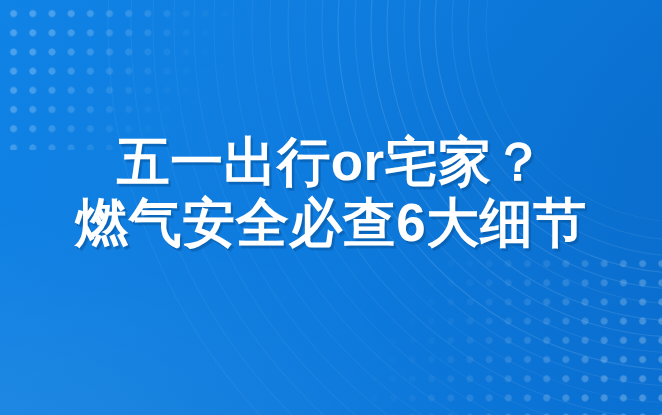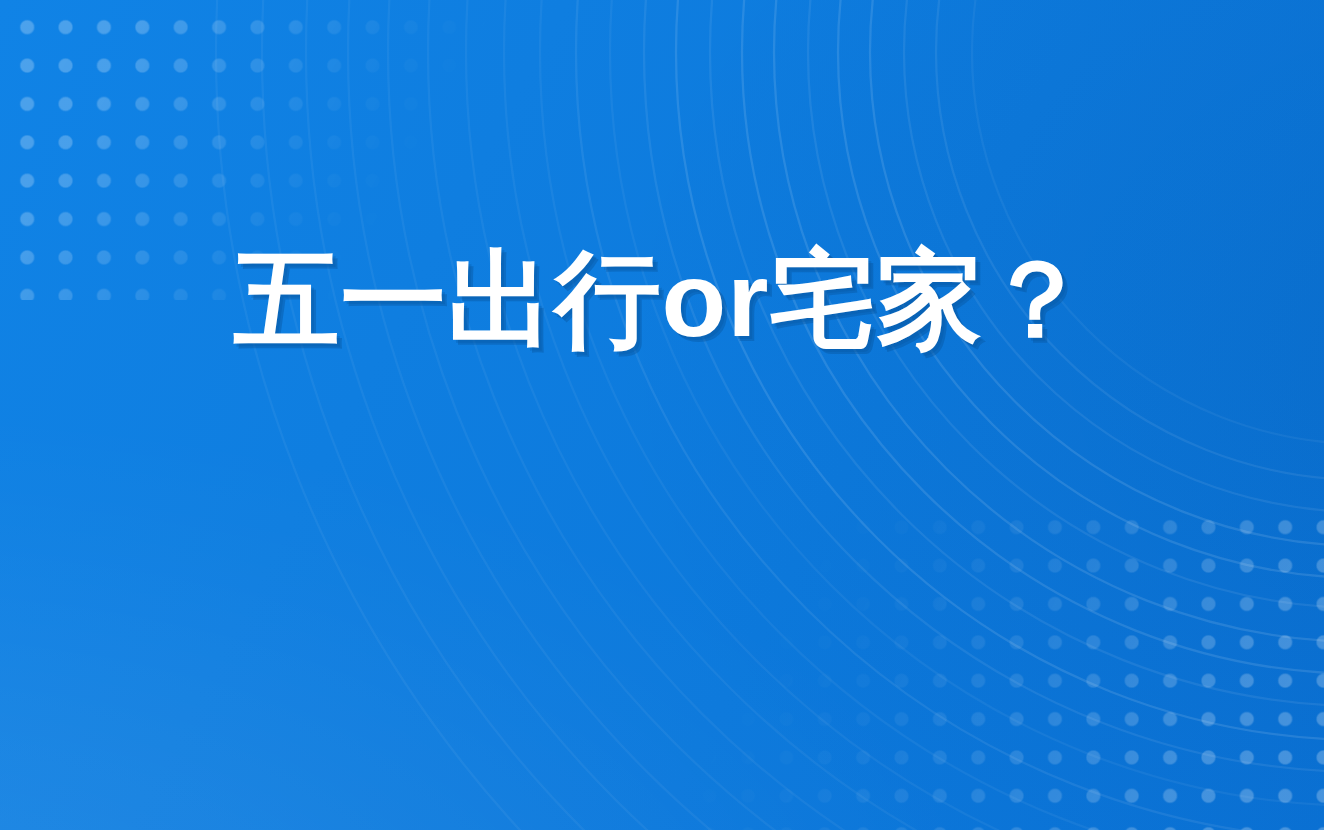--- a/index.html
+++ b/index.html
@@ -125,21 +125,21 @@
     top: auto;
     right: 0;
     bottom: 0;
   }
 
   
   .headline {
     position: absolute;
     left: 0;
     right: 0;
-    top: 120px;
+    top: 131px;
     text-align: center;
     z-index: 5;
   }
 
   .headline-line {
     display: block;
     color: #ffffff;
     font-size: 53px;
     line-height: 61px;
     font-weight: 700;
@@ -186,15 +186,16 @@
         <circle class="soft" cx="742" cy="86" r="574"></circle>
       </g>
     </svg>
   </div>
 
   <div class="layer dots dots-tl"></div>
   <div class="layer dots dots-br"></div>
 
   <div class="headline">
     <span class="headline-line">五一出行or宅家？</span>
+    <span class="headline-line">燃气安全必查6大细节</span>
   </div>
 
 </div>
 
 </body></html>

